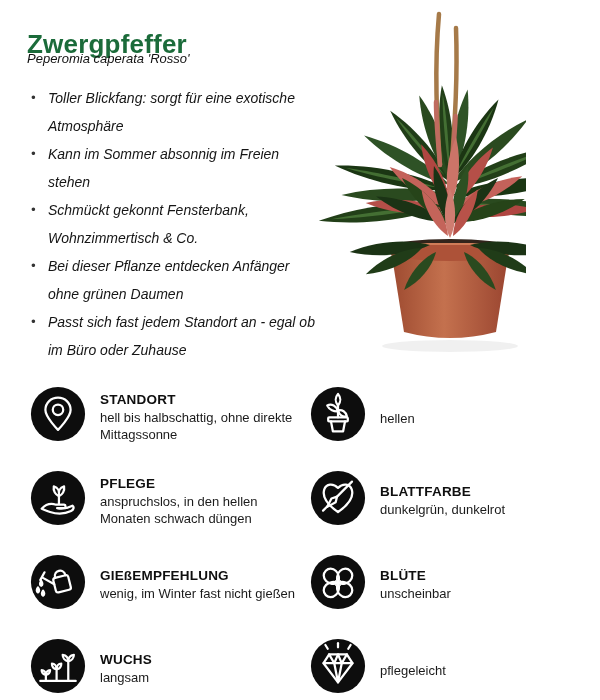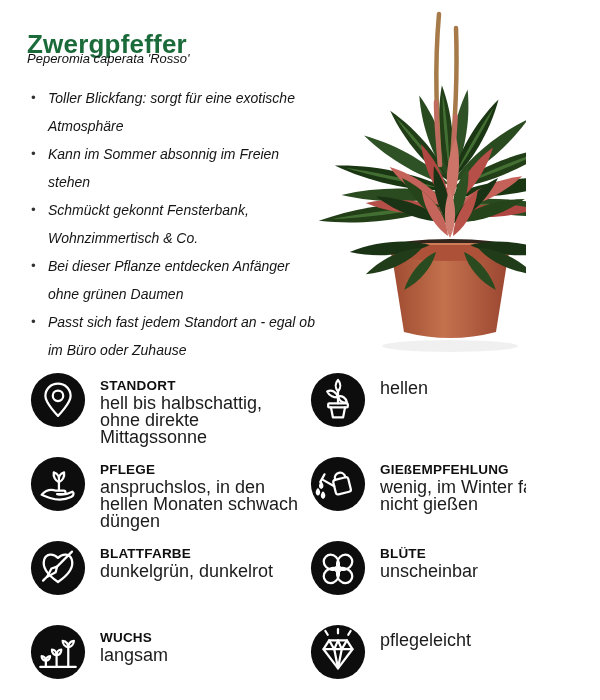--- a/index.html
+++ b/index.html
@@ -12,26 +12,26 @@
 
   .bullets{position:absolute;left:27px;top:84px;width:288px;margin:0;padding:0;
            list-style:none;font-size:14px;line-height:28px;color:#151515;font-style:italic;}
   .bullets li{position:relative;padding-left:21px;}
   .bullets li::before{content:"\2022";position:absolute;left:4px;top:0;font-size:13px;color:#333;}
 
   .plant{position:absolute;left:300px;top:0;width:300px;height:360px;}
 
   .features{position:absolute;left:30px;top:372px;display:grid;
             grid-template-columns:280px 260px;grid-auto-rows:84px;}
-  .feature{display:flex;gap:14px;align-items:flex-start;}
+  .feature{display:flex;gap:14px;align-items:center;}
   .badge{width:56px;height:56px;flex:0 0 56px;}
   .badge svg{display:block;width:56px;height:56px;}
   .ftext{margin-top:6px;width:200px;}
   .flabel{font-size:13.5px;font-weight:700;color:#0f0f0f;letter-spacing:.2px;}
-  .fdesc{font-size:18px;line-height:17px;color:#1b1b1b;margin-top:2px;}
+  .fdesc{font-size:13px;line-height:17px;color:#1b1b1b;margin-top:2px;}
 
   .icon-stroke{stroke:#fff;stroke-width:2.4;fill:none;stroke-linecap:round;stroke-linejoin:round;}
 </style>
 </head>
 <body>
 
 <div class="page">
 
   <h1 class="title">Zwergpfeffer</h1>
   <div class="subtitle">Peperomia caperata 'Rosso'</div>
@@ -199,53 +199,53 @@
         <div class="flabel">PFLEGE</div>
         <div class="fdesc">anspruchslos, in den hellen Monaten schwach düngen</div>
       </div>
     </div>
 
     <div class="feature">
       <span class="badge">
         <svg viewBox="0 0 60 60">
             <circle cx="30" cy="30" r="29" fill="#0d0d0d"></circle>
           <g class="icon-stroke">
+            <path d="M30,45 C17.5,36.5 13,28 15.3,20.8 C17.3,14.8 24.7,13.8 30,19.2 C35.3,13.8 42.7,14.8 44.7,20.8 C47,28 42.5,36.5 30,45 Z"></path>
+            <path d="M45,12.5 L29,28.5"></path>
+            <path d="M29,28.5 L23,30.5 L18.5,39.5 L27.5,34.5 Z"></path>
+            <path d="M20,37.5 L14,43.5"></path>
+          </g>
+          </svg>
+      </span>
+      <div class="ftext">
+        <div class="flabel">BLATTFARBE</div>
+        <div class="fdesc">dunkelgrün, dunkelrot</div>
+      </div>
+    </div>
+
+    <div class="feature">
+      <span class="badge">
+        <svg viewBox="0 0 60 60">
+            <circle cx="30" cy="30" r="29" fill="#0d0d0d"></circle>
+          <g class="icon-stroke">
             <g transform="rotate(-14 30 32)">
               <rect x="26" y="25" width="16.5" height="16" rx="2.5"></rect>
               <path d="M28.5,25 C28.5,16.5 40,16.5 40,25"></path>
               <path d="M26,31.5 L15.5,21.5"></path>
               <path d="M12.5,23.5 L19,16.5"></path>
             </g>
             <path d="M12,28.7 C13.7,31.1 13.6,33.4 12,34.1 C10.4,33.4 10.3,31.1 12,28.7 Z"></path>
             <path d="M8.5,35.7 C10.2,38.1 10.1,40.4 8.5,41.1 C6.9,40.4 6.8,38.1 8.5,35.7 Z"></path>
             <path d="M14,39.2 C15.7,41.6 15.6,43.9 14,44.6 C12.4,43.9 12.3,41.6 14,39.2 Z"></path>
           </g>
           </svg>
       </span>
       <div class="ftext">
         <div class="flabel">GIEßEMPFEHLUNG</div>
         <div class="fdesc">wenig, im Winter fast nicht gießen</div>
-      </div>
-    </div>
-
-    <div class="feature">
-      <span class="badge">
-        <svg viewBox="0 0 60 60">
-            <circle cx="30" cy="30" r="29" fill="#0d0d0d"></circle>
-          <g class="icon-stroke">
-            <path d="M30,45 C17.5,36.5 13,28 15.3,20.8 C17.3,14.8 24.7,13.8 30,19.2 C35.3,13.8 42.7,14.8 44.7,20.8 C47,28 42.5,36.5 30,45 Z"></path>
-            <path d="M45,12.5 L29,28.5"></path>
-            <path d="M29,28.5 L23,30.5 L18.5,39.5 L27.5,34.5 Z"></path>
-            <path d="M20,37.5 L14,43.5"></path>
-          </g>
-          </svg>
-      </span>
-      <div class="ftext">
-        <div class="flabel">BLATTFARBE</div>
-        <div class="fdesc">dunkelgrün, dunkelrot</div>
       </div>
     </div>
 
     <div class="feature">
       <span class="badge">
         <svg viewBox="0 0 60 60">
             <circle cx="30" cy="30" r="29" fill="#0d0d0d"></circle>
           <g class="icon-stroke">
             <path transform="rotate(45 30 31)" d="M30,31 C26,29.5 22.5,25.5 22.5,20.5 C22.5,15.5 26,12.5 30,12.5 C34,12.5 37.5,15.5 37.5,20.5 C37.5,25.5 34,29.5 30,31 Z"></path>
             <path transform="rotate(135 30 31)" d="M30,31 C26,29.5 22.5,25.5 22.5,20.5 C22.5,15.5 26,12.5 30,12.5 C34,12.5 37.5,15.5 37.5,20.5 C37.5,25.5 34,29.5 30,31 Z"></path>

